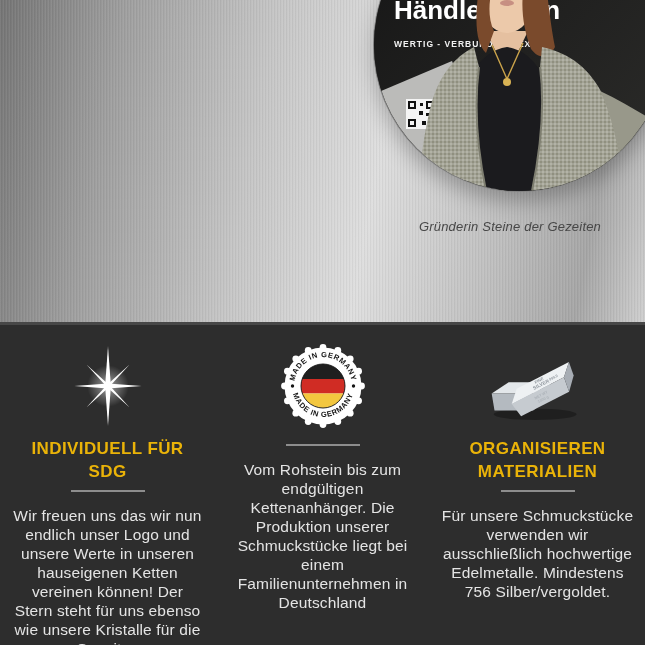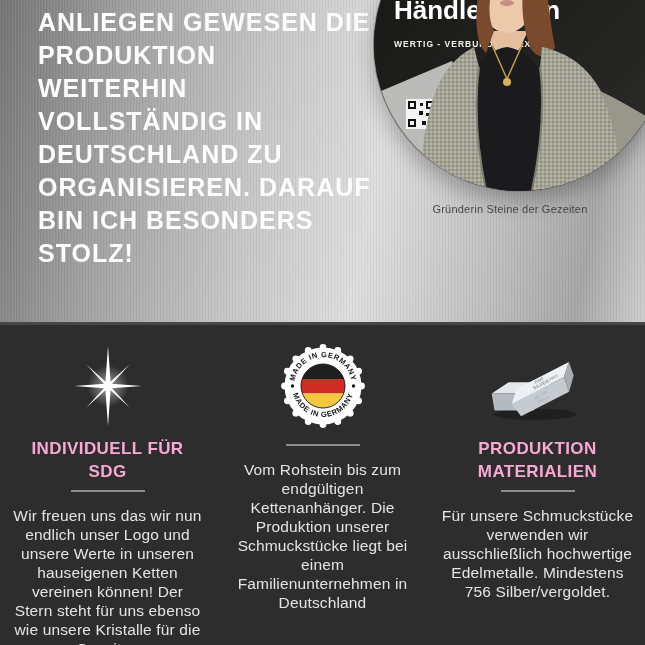--- a/index.html
+++ b/index.html
@@ -27,57 +27,47 @@
     border:1px solid rgba(255,255,255,.45);
     box-shadow:0 10px 20px rgba(0,0,0,.25);
     background:#1d1d1d;
   }
   .photo-circle svg{display:block;}
   .person-info{position:absolute;left:377px;top:196px;width:266px;text-align:center;}
   .person-name{
     font-size:19px;font-weight:700;line-height:23px;letter-spacing:.9px;
     color:#383838;width:215px;margin:0 auto;text-transform:uppercase;
   }
-  .person-role{font-size:11px;color:#474747;margin-top:7px;letter-spacing:.2px;}
+  .person-role{font-size:13px;color:#474747;margin-top:23px;letter-spacing:.2px;font-style:italic;}
   
   .bottom-section{
     position:relative;width:645px;height:320px;background:#2d2d2d;
     display:grid;grid-template-columns:1fr 1fr 1fr;
     padding-top:20px;box-sizing:border-box;
   }
   .feature-col{display:flex;flex-direction:column;align-items:center;text-align:center;}
   .icon-row{height:82px;display:flex;align-items:center;justify-content:center;margin-bottom:10px;}
   .col-title{
-    font-size:17px;font-weight:700;line-height:23px;color:#f9a8d4;
+    font-size:17px;font-weight:700;line-height:23px;color:#eab308;
     letter-spacing:.4px;max-width:180px;min-height:46px;
     display:flex;align-items:center;justify-content:center;
   }
   .divider{width:74px;height:2px;background:#8d8d8d;margin:7px auto 14px;}
   .col-body{
     font-size:15.5px;line-height:19px;color:#e4e4e4;
     max-width:192px;letter-spacing:.15px;
   }
 </style>
 </head>
 <body>
 
 <div class="poster">
 
   <div class="top-section">
 
-    <div class="quote">
-        <div>ANLIEGEN GEWESEN DIE</div>
-        <div>PRODUKTION</div>
-        <div>WEITERHIN</div>
-        <div>VOLLSTÄNDIG IN</div>
-        <div>DEUTSCHLAND ZU</div>
-        <div>ORGANISIEREN. DARAUF</div>
-        <div>BIN ICH BESONDERS</div>
-        <div>STOLZ!</div>
-      </div>
 
     <div class="photo-circle">
       <svg width="292" height="292" viewBox="0 0 292 292">
         <defs>
           <linearGradient id="bgGrad" x1="0" y1="0" x2="1" y2="1">
             <stop offset="0" stop-color="#151515"></stop>
               <stop offset="1" stop-color="#2c2c2a"></stop>
           </linearGradient>
           <pattern id="tweed" width="4" height="4" patternUnits="userSpaceOnUse">
             <rect width="4" height="4" fill="#a3a396"></rect>
@@ -222,19 +212,19 @@
             <g font-family="Liberation Sans, sans-serif" font-weight="bold" fill="#8f969d" text-anchor="middle">
               <text x="63" y="34.5" font-size="4.4">FINE</text>
               <text x="63" y="39.5" font-size="5.2">SILVER</text>
               <text x="78" y="38.5" font-size="4">999.9</text>
               <text x="58" y="49" font-size="4" fill="#aeb4ba">NET WT</text>
               <text x="58" y="54" font-size="4" fill="#aeb4ba">1000 g</text>
             </g>
           </g>
         </svg>
       </div>
-      <div class="col-title">PRODUKTION MATERIALIEN</div>
+      <div class="col-title">ORGANISIEREN MATERIALIEN</div>
       <div class="divider"></div>
       <div class="col-body">Für unsere Schmuckstücke verwenden wir ausschließlich hochwertige Edelmetalle. Mindestens 756 Silber/vergoldet.</div>
     </div>
 
   </div>
 </div>
 
 </body></html>

